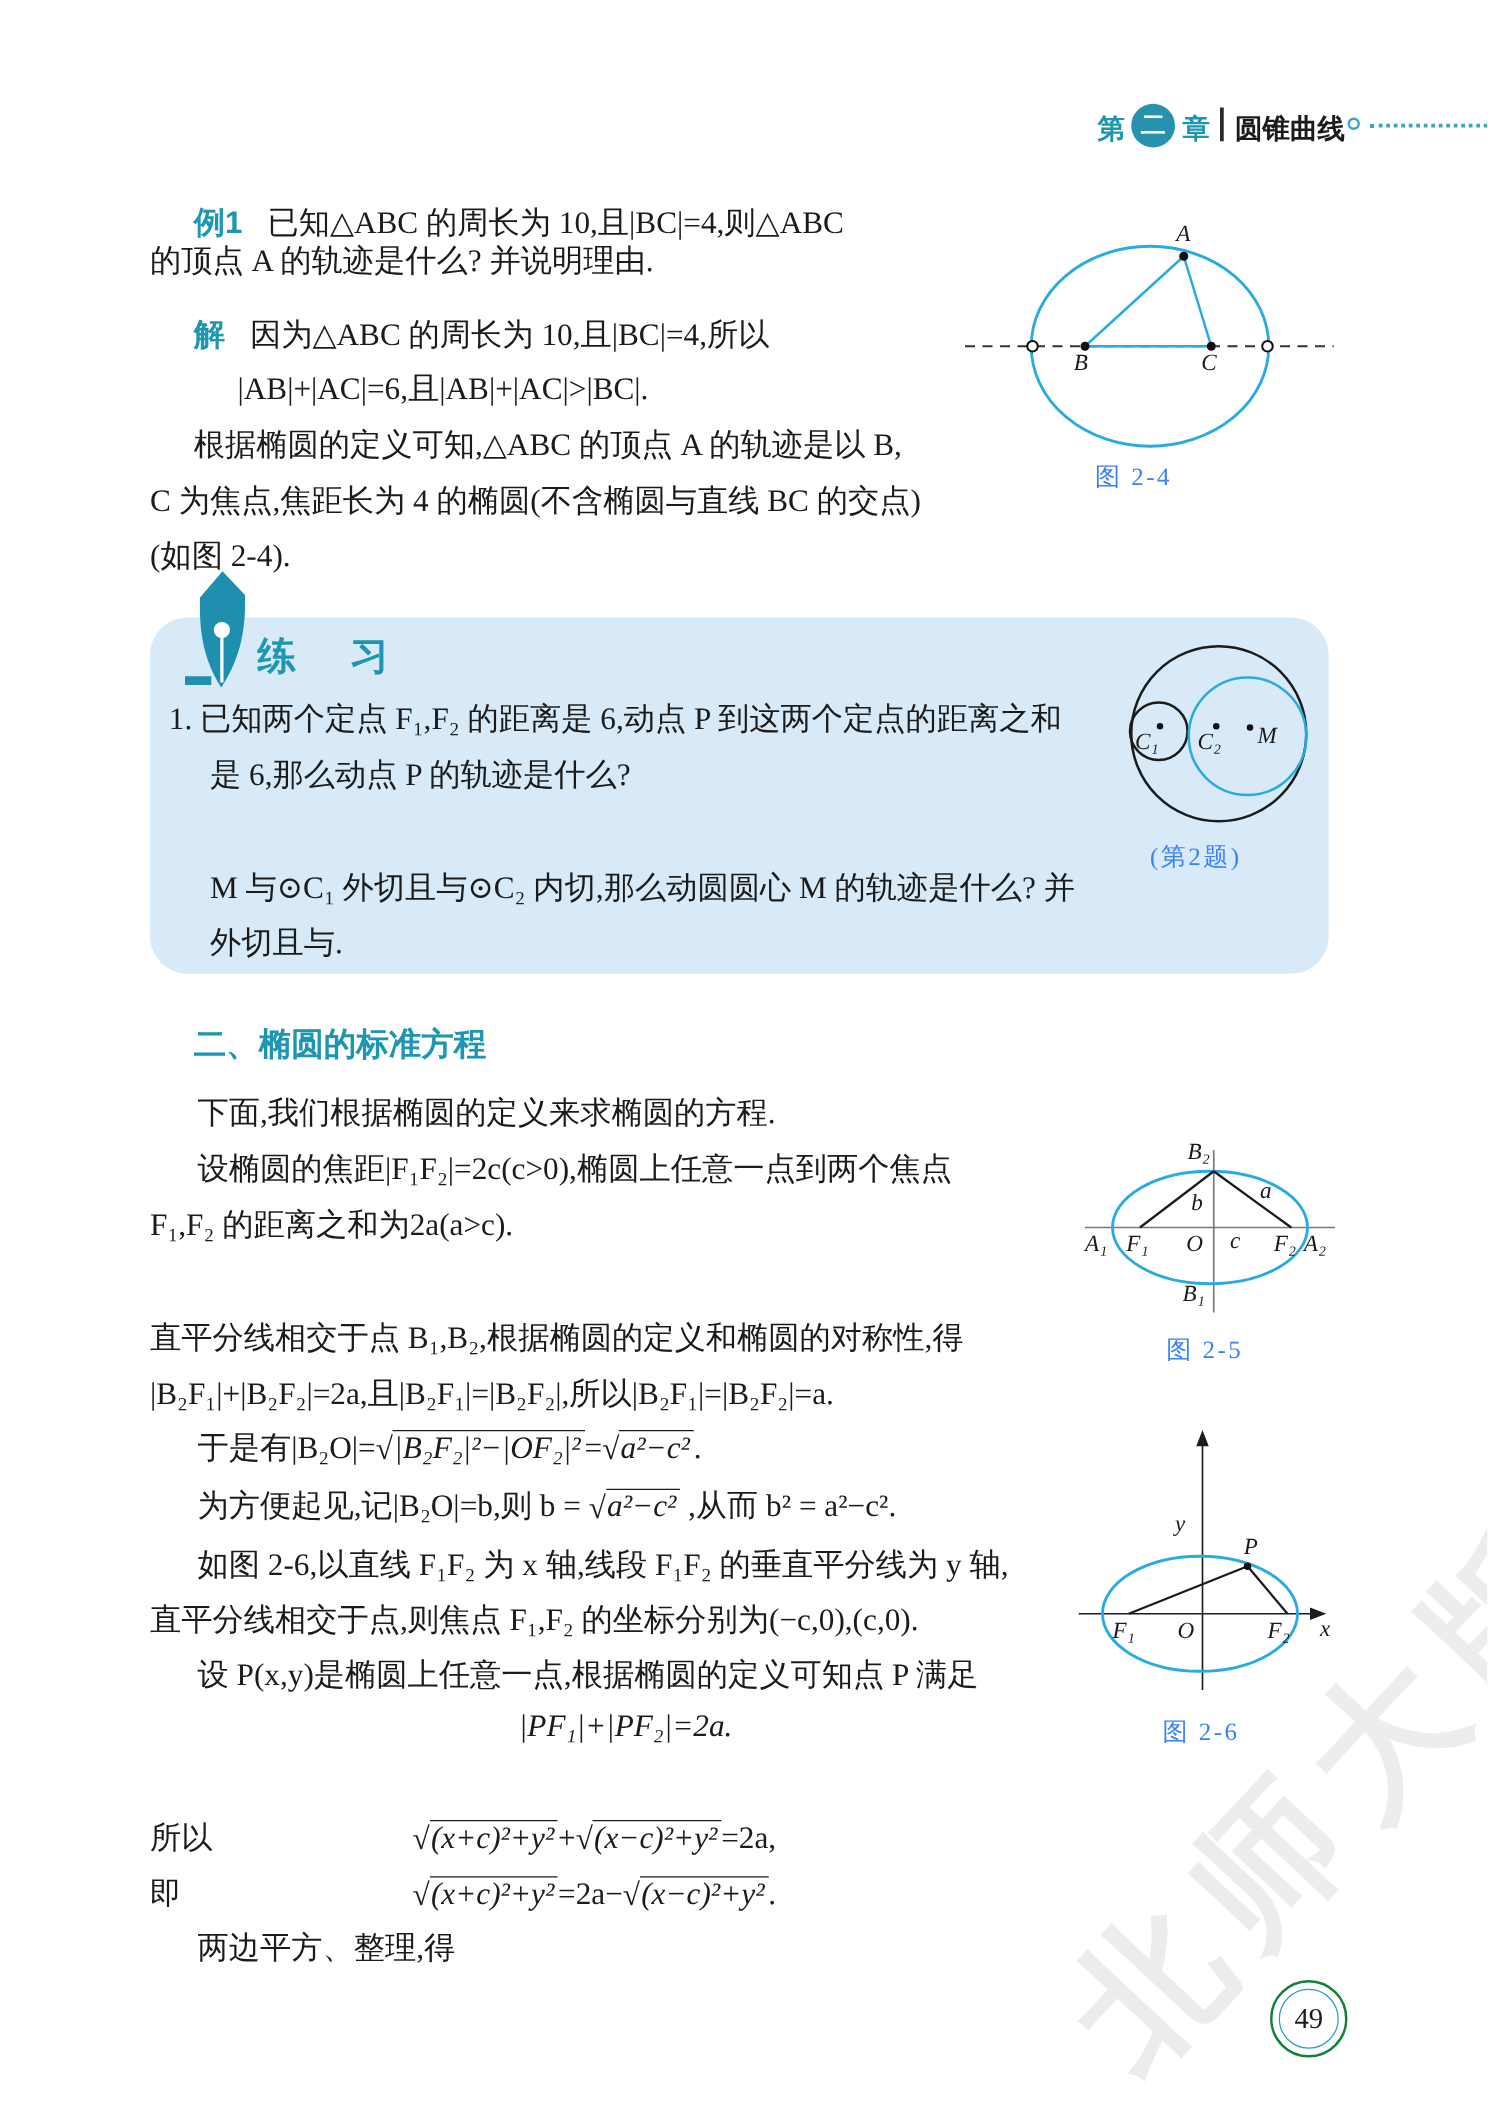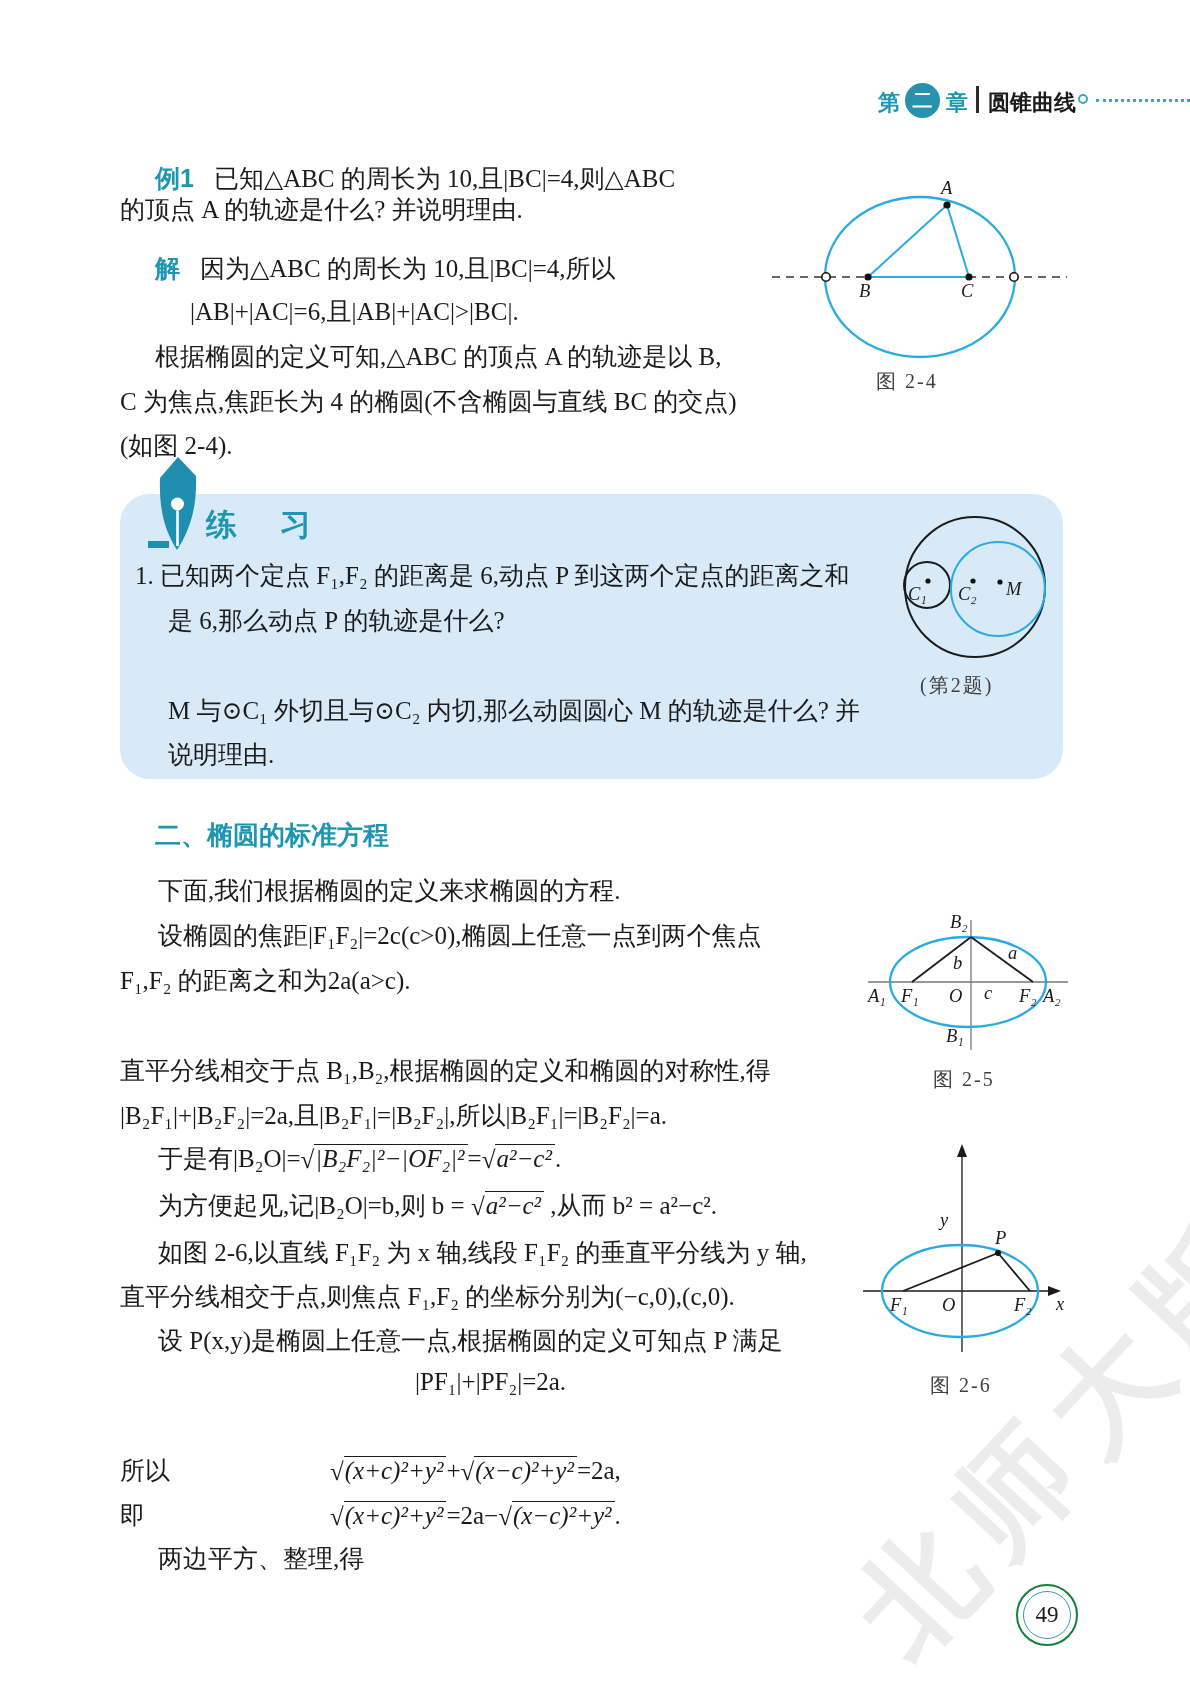--- a/index.html
+++ b/index.html
@@ -5,23 +5,23 @@
   *{margin:0;padding:0;box-sizing:border-box}
   html,body{background:#ffffff}
   .page{position:relative;width:1190px;height:1684px;background:#fff;overflow:hidden;
         font-family:"Liberation Serif","DejaVu Serif",serif;color:#1b1b1b}
   .abs{position:absolute;white-space:nowrap}
   .ln{position:absolute;white-space:nowrap;font-size:25px;line-height:32px}
   .sans{font-family:"Liberation Sans","DejaVu Sans",sans-serif}
   .teal{color:#1D96B2}
   .bold{font-weight:bold}
   .lbl{font-family:"Liberation Sans","DejaVu Sans",sans-serif;font-weight:bold;color:#1D96B2;margin-right:20px}
-  .cap{position:absolute;color:#404040;font-size:20px;white-space:nowrap;letter-spacing:2px}
+  .cap{position:absolute;color:#3b82f6;font-size:20px;white-space:nowrap;letter-spacing:2px}
   .flabel{position:absolute;font-style:italic;font-size:18.5px;white-space:nowrap;line-height:20px}
-  .mathit{}
+  .mathit{font-style:italic}
   .rad{white-space:nowrap}
   .rad::before{content:"√";font-style:normal;position:relative;top:1px}
   .rc{border-top:1.6px solid #1b1b1b;padding:0 3px 0 1px;font-style:italic}
   .exbox{position:absolute;left:120px;top:494px;width:943px;height:285px;background:#D8EAF7;border-radius:30px}
   .extitle{position:absolute;left:206px;top:504px;font-size:31px;letter-spacing:6px}
   .hdrline{position:absolute;left:1096px;top:99px;width:94px;border-top:3px dotted #3AA6BE}
   .hdrring{position:absolute;left:1078px;top:94px;width:10px;height:10px;border:2.5px solid #3AA6BE;border-radius:50%}
   .badge{position:absolute;left:905px;top:83px;width:35px;height:35px;border-radius:50%;background:#2792AE;text-align:center}
   .badge span{color:#fff;font-size:20px;line-height:35px;font-family:"Liberation Sans","DejaVu Sans",sans-serif;font-weight:bold}
   .pagenum-outer{position:absolute;left:1016px;top:1584px;width:62px;height:62px;border:2px solid #15803d;border-radius:50%}
@@ -78,21 +78,21 @@
   <svg class="z" style="left:148px;top:452px" width="58" height="104" viewBox="0 0 58 104">
     <rect x="0" y="89" width="21" height="7" fill="#1F8FAF"></rect>
     <path d="M12 26 L30 5 L48 24 C 49 56, 42 78, 29 98 C 16 78, 11 56, 12 26 Z" fill="#1F8FAF"></path>
     <circle cx="29.5" cy="52" r="6.5" fill="#ffffff"></circle>
     <line x1="29.5" y1="58.5" x2="29.5" y2="94" stroke="#ffffff" stroke-width="2.6"></line>
   </svg>
   <div class="extitle sans bold teal z">练　习</div>
   <div class="ln z" style="left:135px;top:560px">1. 已知两个定点 F₁,F₂ 的距离是 6,动点 P 到这两个定点的距离之和</div>
   <div class="ln z" style="left:168px;top:605px">是 6,那么动点 P 的轨迹是什么?</div>
   <div class="ln z" style="left:168px;top:695px">M 与⊙C₁ 外切且与⊙C₂ 内切,那么动圆圆心 M 的轨迹是什么? 并</div>
-  <div class="ln z" style="left:168px;top:739px">说明理由.</div>
+  <div class="ln z" style="left:168px;top:739px">外切且与.</div>
 
   <svg class="z" style="left:890px;top:508px" width="170" height="162" viewBox="0 0 170 162">
     <circle cx="85" cy="79" r="70" fill="none" stroke="#1b1b1b" stroke-width="2"></circle>
     <circle cx="37" cy="77" r="23" fill="none" stroke="#1b1b1b" stroke-width="2"></circle>
     <circle cx="108" cy="81" r="47" fill="none" stroke="#29ABE2" stroke-width="2"></circle>
     <circle cx="38" cy="73" r="2.6" fill="#111"></circle>
     <circle cx="83" cy="73" r="2.6" fill="#111"></circle>
     <circle cx="110" cy="74" r="2.6" fill="#111"></circle>
   </svg>
   <span class="flabel z" style="left:908px;top:584px">C₁</span>

